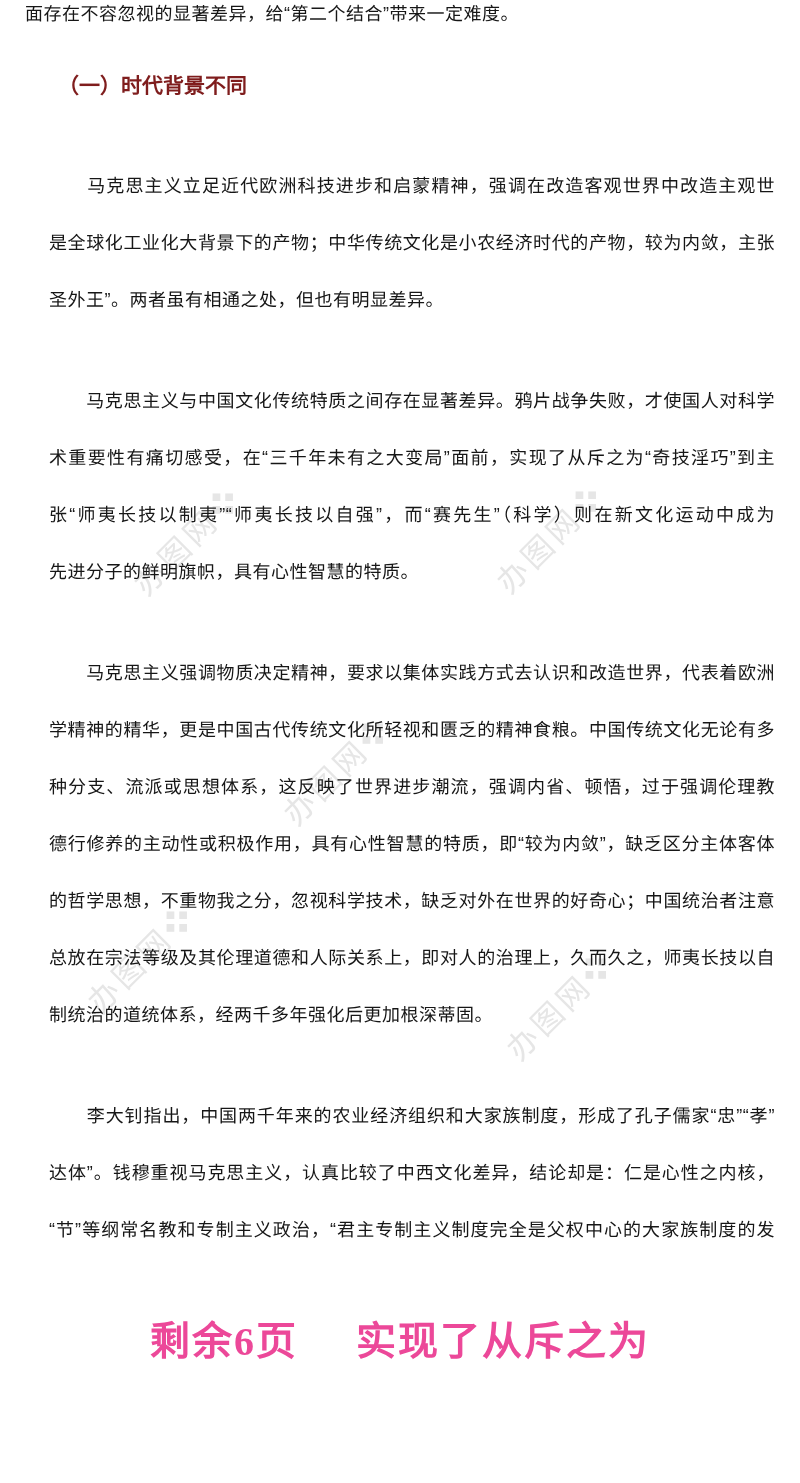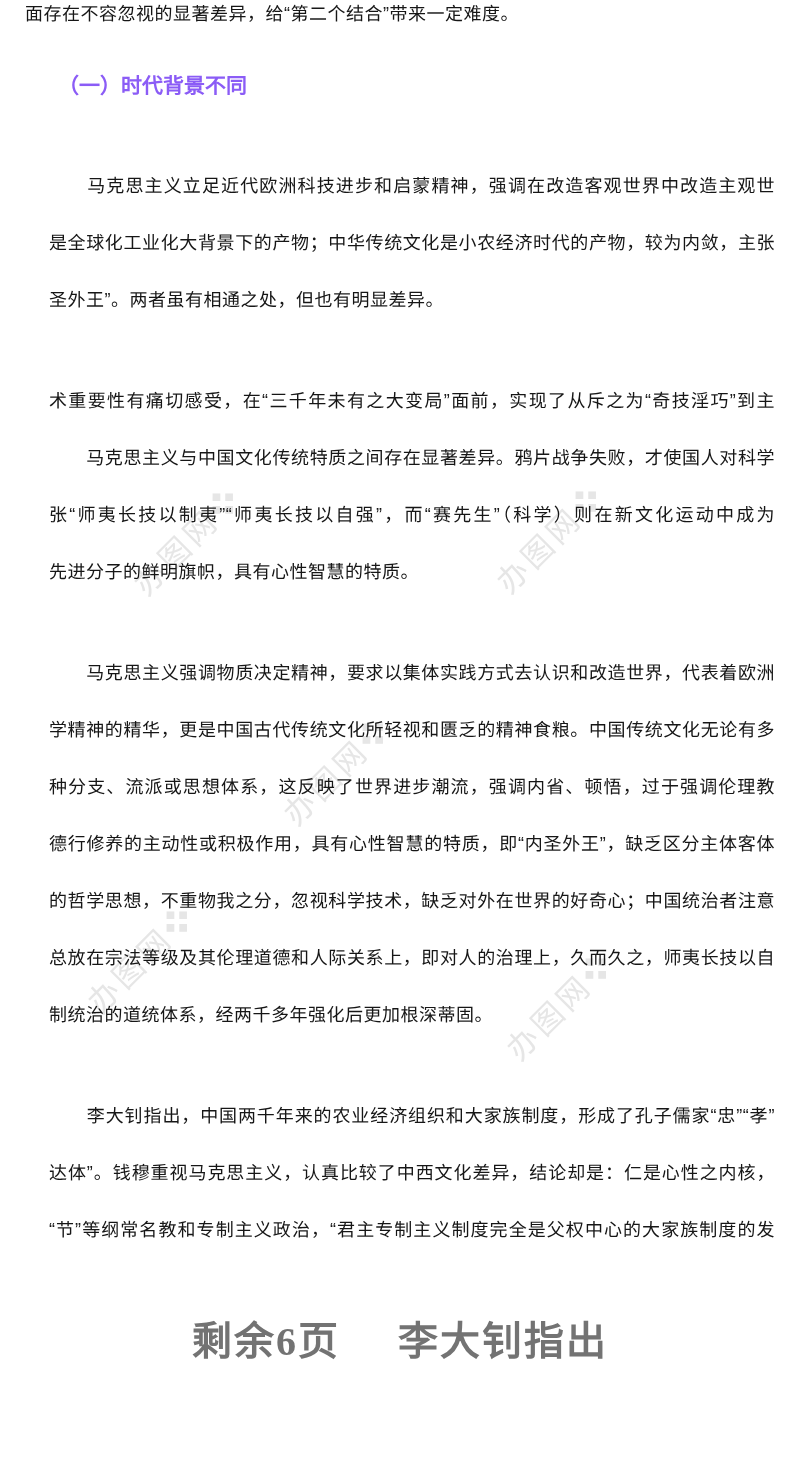--- a/index.html
+++ b/index.html
@@ -56,40 +56,40 @@
   .cont-line {
     margin-top: -14px;
   }
   .heading {
     margin: 14px 0 0 0;
     padding-left: 33px;
     font-size: 21px;
     font-weight: bold;
     line-height: 57px;
     height: 57px;
-    color: #8b5cf6;
+    color: #7f1d1d;
   }
   .para {
     margin-top: 44px;
     margin-left: 24px;
   }
   
   .footer {
     position: relative;
     z-index: 1;
     margin-top: 60px;
     height: 46px;
     line-height: 46px;
     display: flex;
     justify-content: center;
     align-items: center;
     font-family: "Liberation Serif", serif;
     font-weight: bold;
     font-size: 40px;
-    color: #737373;
+    color: #ec4899;
     letter-spacing: 2px;
   }
   .footer .gap {
     display: inline-block;
     width: 58px;
   }
 </style>
 </head>
 <body>
 
@@ -106,39 +106,39 @@
 
   <div class="heading">（一）时代背景不同</div>
 
   <div id="paragraphs">
       <div class="para">
         <div class="line full">　　马克思主义立足近代欧洲科技进步和启蒙精神，强调在改造客观世界中改造主观世界，</div>
         <div class="line full">是全球化工业化大背景下的产物；中华传统文化是小农经济时代的产物，较为内敛，主张“内</div>
         <div class="line">圣外王”。两者虽有相通之处，但也有明显差异。</div>
       </div>
       <div class="para">
+        <div class="line full">　　马克思主义与中国文化传统特质之间存在显著差异。鸦片战争失败，才使国人对科学技</div>
         <div class="line full">术重要性有痛切感受，在“三千年未有之大变局”面前，实现了从斥之为“奇技淫巧”到主</div>
-        <div class="line full">　　马克思主义与中国文化传统特质之间存在显著差异。鸦片战争失败，才使国人对科学技</div>
         <div class="line full">张“师夷长技以制夷”“师夷长技以自强”，而“赛先生”（科学）则在新文化运动中成为</div>
         <div class="line">先进分子的鲜明旗帜，具有心性智慧的特质。</div>
       </div>
       <div class="para">
         <div class="line full">　　马克思主义强调物质决定精神，要求以集体实践方式去认识和改造世界，代表着欧洲科</div>
         <div class="line full">学精神的精华，更是中国古代传统文化所轻视和匮乏的精神食粮。中国传统文化无论有多少</div>
         <div class="line full">种分支、流派或思想体系，这反映了世界进步潮流，强调内省、顿悟，过于强调伦理教化、</div>
-        <div class="line full">德行修养的主动性或积极作用，具有心性智慧的特质，即“内圣外王”，缺乏区分主体客体</div>
+        <div class="line full">德行修养的主动性或积极作用，具有心性智慧的特质，即“较为内敛”，缺乏区分主体客体</div>
         <div class="line full">的哲学思想，不重物我之分，忽视科学技术，缺乏对外在世界的好奇心；中国统治者注意力</div>
         <div class="line full">总放在宗法等级及其伦理道德和人际关系上，即对人的治理上，久而久之，师夷长技以自强</div>
         <div class="line">制统治的道统体系，经两千多年强化后更加根深蒂固。</div>
       </div>
       <div class="para">
         <div class="line full">　　李大钊指出，中国两千年来的农业经济组织和大家族制度，形成了孔子儒家“忠”“孝”</div>
         <div class="line full">达体”。钱穆重视马克思主义，认真比较了中西文化差异，结论却是：仁是心性之内核，心</div>
         <div class="line full">“节”等纲常名教和专制主义政治，“君主专制主义制度完全是父权中心的大家族制度的发</div>
       </div>
     </div>
 </div>
 
 <div class="footer">
   <span>剩余6页</span>
   <span class="gap"></span>
-  <span>李大钊指出</span>
+  <span>实现了从斥之为</span>
 </div>
 
 </body></html>

